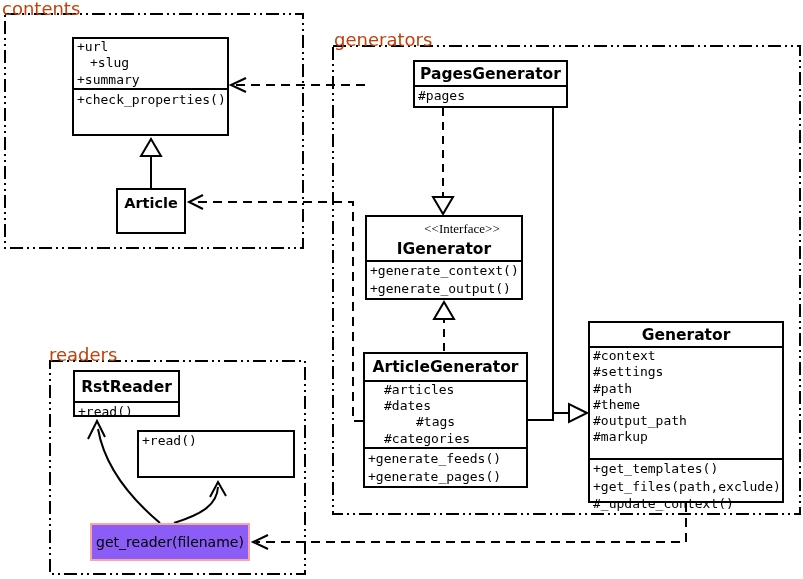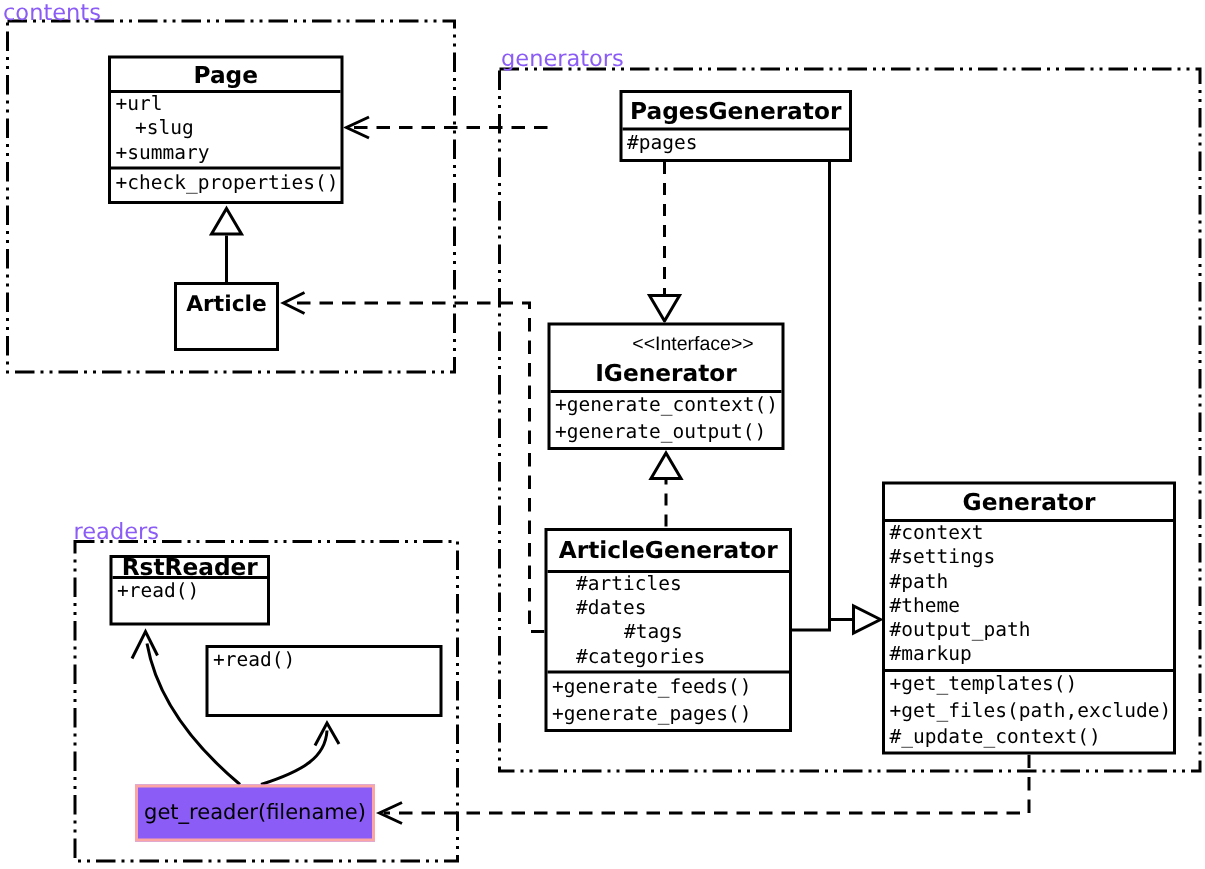--- a/index.html
+++ b/index.html
@@ -1,28 +1,28 @@
 <!DOCTYPE html>
 <html><head>
 <meta charset="utf-8">
 <style>
   html,body{margin:0;padding:0;background:#ffffff;}
   #diagram{position:relative;width:803px;height:579px;background:#ffffff;overflow:hidden;
            font-family:"DejaVu Sans",sans-serif;color:#000;}
   #wires{position:absolute;left:0;top:0;width:803px;height:579px;}
-  .pkg-label{position:absolute;font-size:15px;line-height:15px;color:#8b5cf6;text-align:right;}
+  .pkg-label{position:absolute;font-size:18px;line-height:15px;color:#c2410c;text-align:right;}
   .uml-class{position:absolute;background:#fff;border:2px solid #000;box-sizing:border-box;}
   .uml-title{display:flex;align-items:center;justify-content:center;font-weight:bold;
              font-size:15.5px;border-bottom:2px solid #000;box-sizing:border-box;}
   .uml-title.no-div{border-bottom:none;}
   .uml-sec{box-sizing:border-box;overflow:hidden;}
   .uml-sec.topline{border-top:2px solid #000;}
   .mono{font-family:"DejaVu Sans Mono",monospace;font-size:13px;white-space:pre;
         padding-left:3px;}
-  .stereo{font-family:Liberation Sans, sans-serif;font-size:13px;text-align:center;
+  .stereo{font-family:Liberation Serif, serif;font-size:13px;text-align:center;
           line-height:20px;padding-top:2px;margin-left:36px;}
   .iface-name{font-weight:bold;font-size:15.5px;text-align:center;line-height:21px;}
   .fn-box{position:absolute;background:#8b5cf6;border:2px solid #fca5a5;box-sizing:border-box;
           display:flex;align-items:center;justify-content:center;font-size:14px;}
 </style>
 </head>
 <body>
 
 <div id="diagram">
 
@@ -60,21 +60,20 @@
       <path d="M174 523 C 202 514 217 505 218 487"></path>
       <path d="M210 497 L218 482 L226 496"></path>
     </g>
   </svg>
 
   <div class="pkg-label" style="left:2px;top:1px;">contents</div>
   <div class="pkg-label" style="left:334px;top:32px;">generators</div>
   <div class="pkg-label" style="left:49px;top:347px;">readers</div>
 
   <div class="uml-class" style="left:72px;top:37px;width:157px;height:99px;">
-    <div class="uml-title" style="height:23px;">Page</div>
     <div class="uml-sec" style="height:49px;">
       <div class="mono" style="line-height:16.3px;">+url</div>
       <div class="mono" style="line-height:16.3px;padding-left:16px;">+slug</div>
       <div class="mono" style="line-height:16.3px;">+summary</div>
     </div>
     <div class="uml-sec topline" style="height:23px;">
       <div class="mono" style="line-height:20px;">+check_properties()</div>
     </div>
   </div>
 
@@ -109,37 +108,37 @@
       <div class="mono" style="line-height:16.2px;">#categories</div>
     </div>
     <div class="uml-sec topline" style="height:39px;padding-top:1px;">
       <div class="mono" style="line-height:18px;">+generate_feeds()</div>
       <div class="mono" style="line-height:18px;">+generate_pages()</div>
     </div>
   </div>
 
   <div class="uml-class" style="left:588px;top:321px;width:196px;height:182px;">
     <div class="uml-title" style="height:25px;">Generator</div>
-    <div class="uml-sec" style="height:98px;">
+    <div class="uml-sec" style="height:110px;">
       <div class="mono" style="line-height:16.3px;">#context</div>
       <div class="mono" style="line-height:16.3px;">#settings</div>
       <div class="mono" style="line-height:16.3px;">#path</div>
       <div class="mono" style="line-height:16.3px;">#theme</div>
       <div class="mono" style="line-height:16.3px;">#output_path</div>
       <div class="mono" style="line-height:16.3px;">#markup</div>
     </div>
     <div class="uml-sec topline" style="height:55px;">
       <div class="mono" style="line-height:17.5px;">+get_templates()</div>
       <div class="mono" style="line-height:17.5px;">+get_files(path,exclude)</div>
       <div class="mono" style="line-height:17.5px;">#_update_context()</div>
     </div>
   </div>
 
   <div class="uml-class" style="left:73px;top:370px;width:107px;height:47px;">
-    <div class="uml-title" style="height:14px;">RstReader</div>
+    <div class="uml-title" style="height:31px;">RstReader</div>
     <div class="uml-sec" style="height:18px;">
       <div class="mono" style="line-height:17px;">+read()</div>
     </div>
   </div>
 
   <div class="uml-class" style="left:137px;top:430px;width:158px;height:48px;">
     <div class="uml-sec" style="height:19px;">
       <div class="mono" style="line-height:18px;">+read()</div>
     </div>
   </div>

